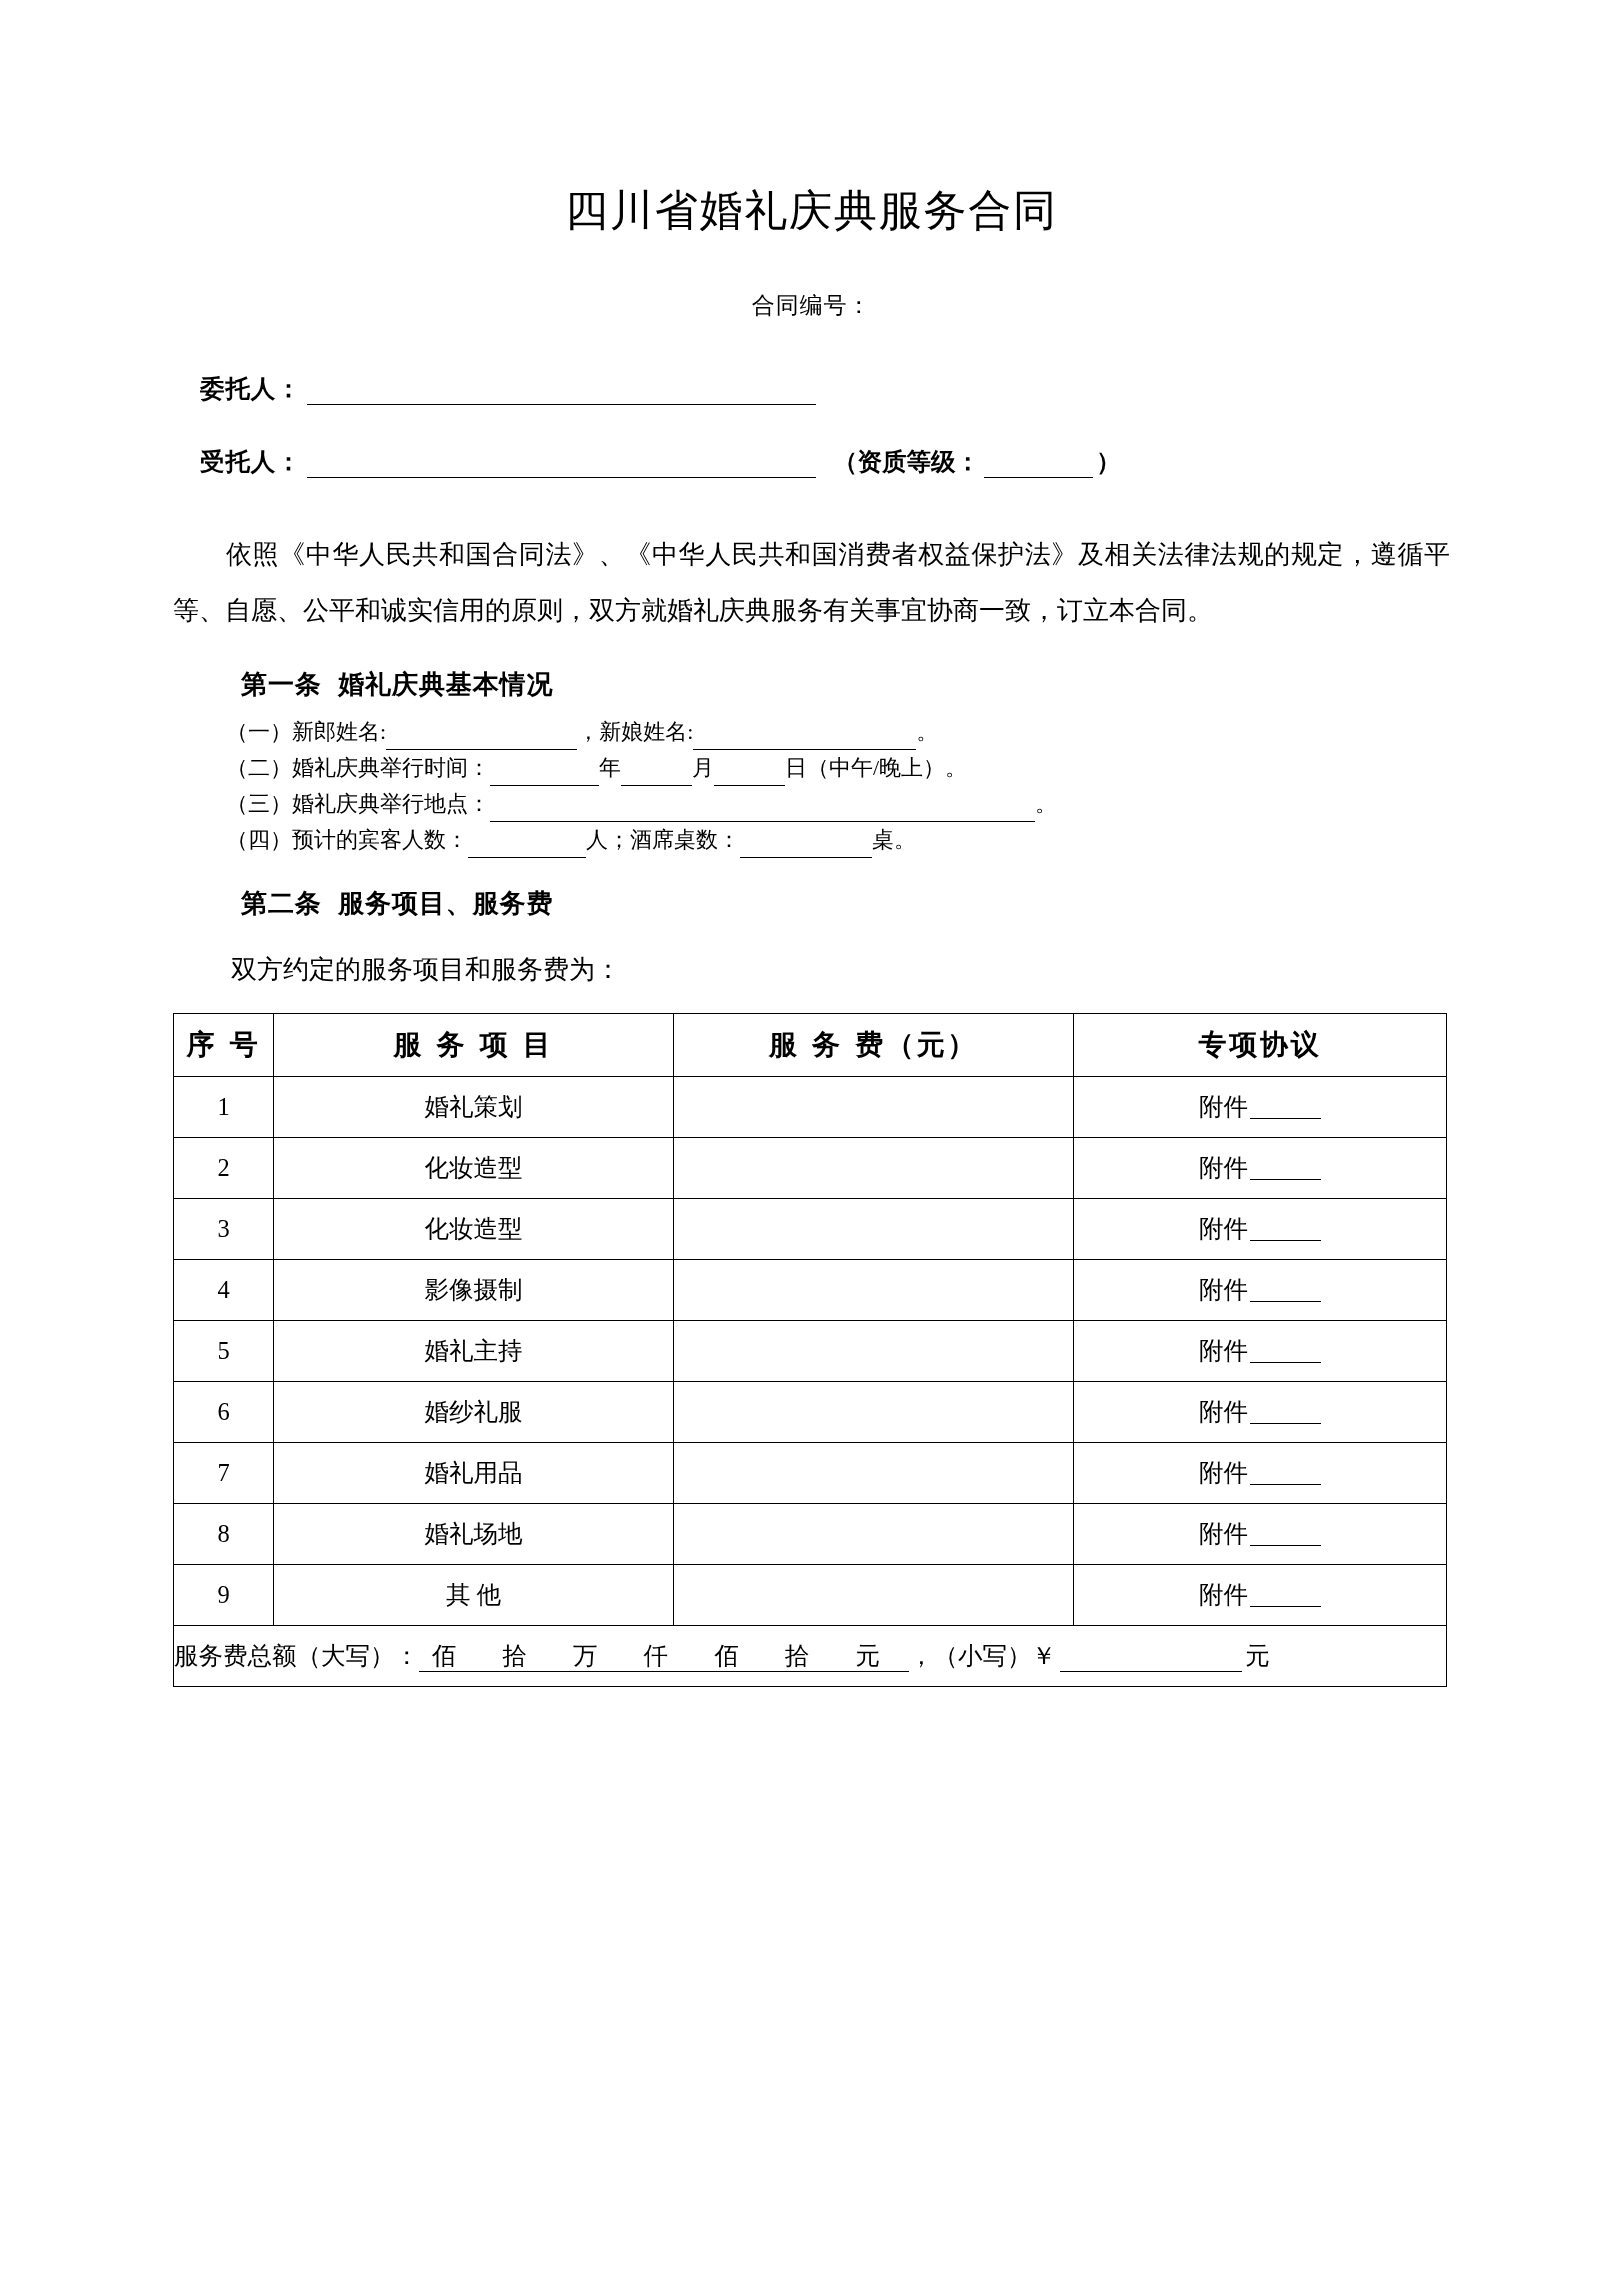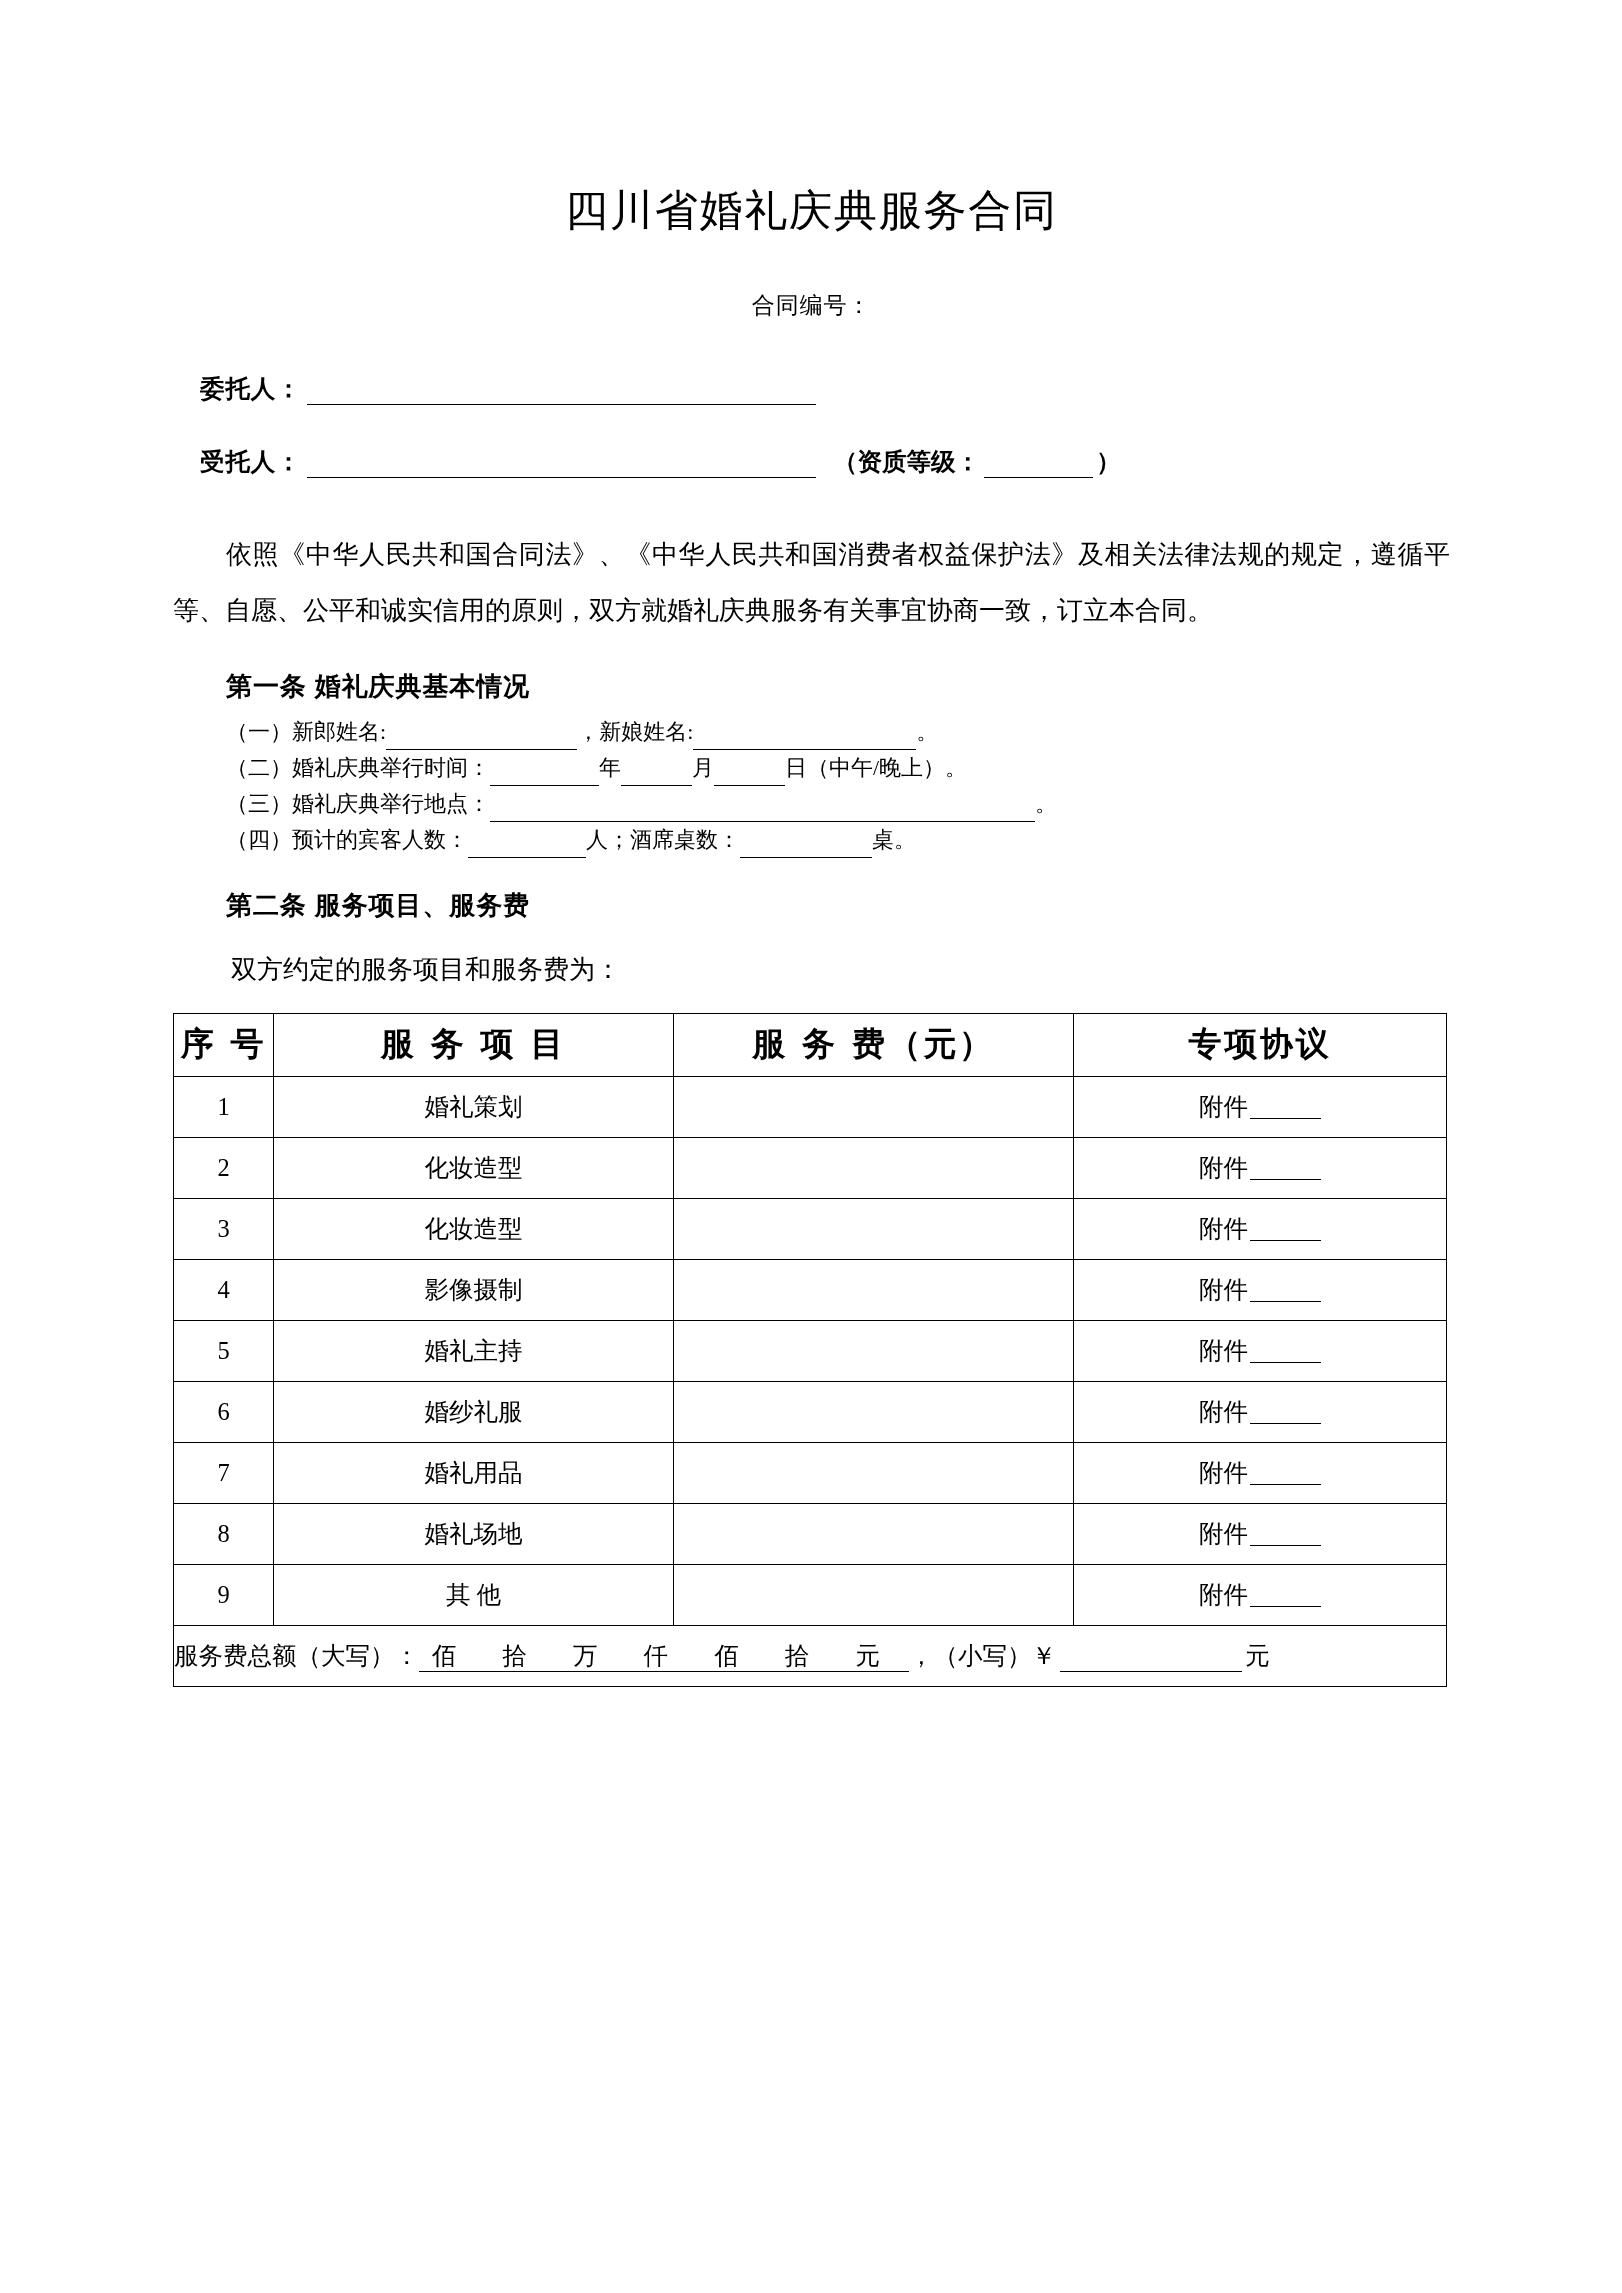--- a/index.html
+++ b/index.html
@@ -74,22 +74,22 @@
     line-height: 56px;
     text-indent: 53px;
     margin: 0;
     margin-top: 49px;
     text-align: justify;
     font-family: "Liberation Serif", "DejaVu Serif", serif;
   }
   .clause-title {
     font-size: 26px;
     font-weight: bold;
-    font-family: Liberation Sans, sans-serif;
-    margin: 20px 0 0 53px;
+    font-family: Liberation Mono, monospace;
+    margin: 20px 0 0 68px;
     line-height: 55px;
     letter-spacing: 0.9px;
   }
   .item-line {
     font-size: 22px;
     line-height: 56px;
     margin-left: 53px;
     white-space: nowrap;
     display: flex;
     align-items: flex-end;
@@ -122,21 +122,21 @@
     border: 1.8px solid #000;
     text-align: center;
     font-size: 24.5px;
     font-family: "Liberation Serif", "DejaVu Serif", serif;
     padding: 0;
     height: 60px;
   }
   table.svc thead td {
     font-weight: bold;
     font-family: "DejaVu Sans", "Liberation Sans", sans-serif;
-    font-size: 33px;
+    font-size: 28px;
     height: 62px;
     letter-spacing: 2.7px;
   }
   .col-no { width: 100px; }
   .col-item { width: 400px; }
   .col-fee { width: 400px; }
   .col-annex { width: 373px; }
   .annex-cell {
     white-space: nowrap;
   }

